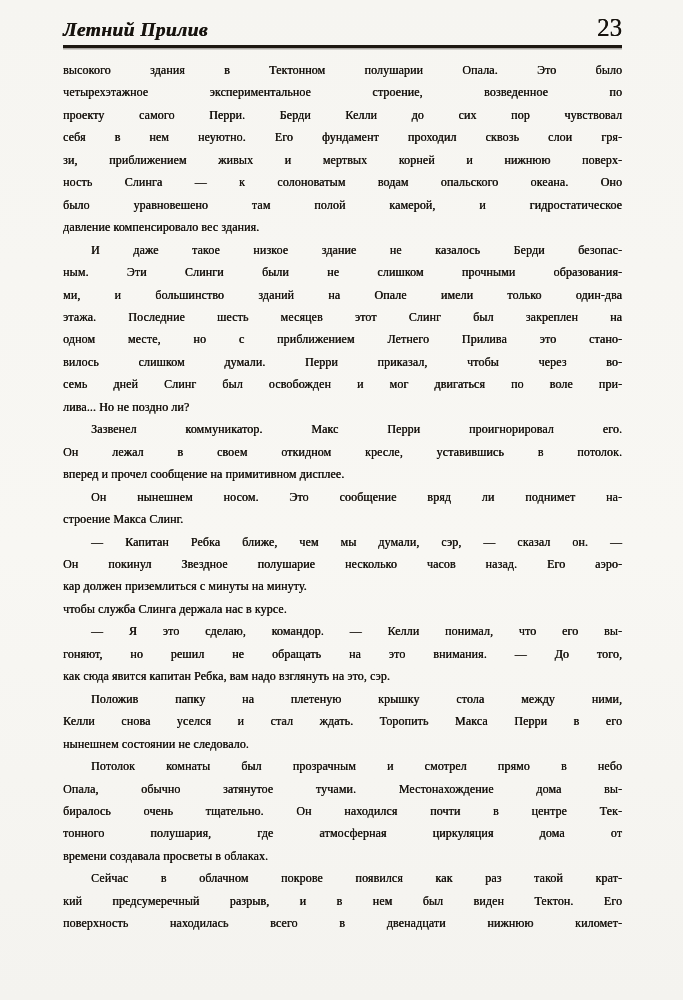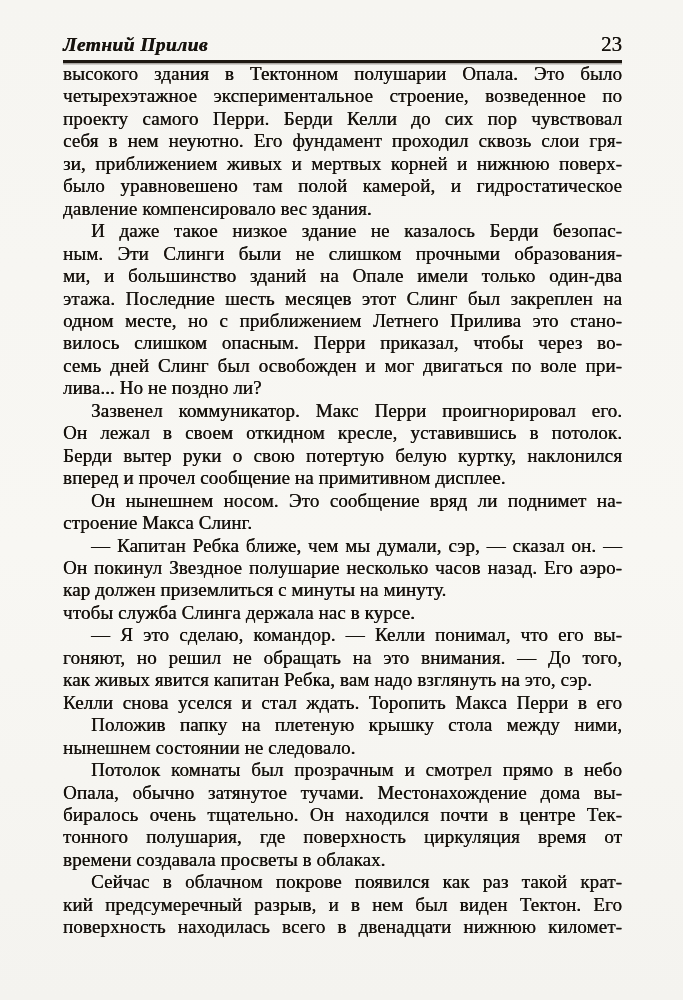--- a/index.html
+++ b/index.html
@@ -21,42 +21,42 @@
   .content {
     position: absolute;
     left: 63px;
     top: 0;
     width: 559px;
   }
   .header-row {
     display: flex;
     justify-content: space-between;
     align-items: baseline;
-    padding-top: 32px;
+    padding-top: 14px;
   }
   .running-title {
     font-style: italic;
     font-weight: 600;
     font-size: 19.5px;
     letter-spacing: 0.4px;
     text-shadow: 0.4px 0 0 currentColor;
   }
   .page-num {
-    font-size: 21px;
+    font-size: 25px;
     text-shadow: 0.3px 0 0 currentColor;
   }
   .rule {
     height: 3px;
     background: #1d1812;
     margin-top: 3px;
     box-shadow: 0 1.5px 0 rgba(29,24,18,0.35);
   }
   .body-text {
-    margin-top: 0;
-    font-size: 19px;
+    margin-top: 11px;
+    font-size: 12px;
     line-height: 22.45px;
     text-shadow: 0.35px 0 0 currentColor;
     letter-spacing: 0.1px;
   }
   .paragraph { margin: 0; }
   .line {
     text-align: justify;
     white-space: normal;
   }
   .line.justify {
@@ -79,66 +79,66 @@
 
     <div class="rule"></div>
 
     <div class="body-text">
         <div class="paragraph">
           <div class="line justify">высокого здания в Тектонном полушарии Опала. Это было</div>
           <div class="line justify">четырехэтажное экспериментальное строение, возведенное по</div>
           <div class="line justify">проекту самого Перри. Берди Келли до сих пор чувствовал</div>
           <div class="line justify">себя в нем неуютно. Его фундамент проходил сквозь слои гря-</div>
           <div class="line justify">зи, приближением живых и мертвых корней и нижнюю поверх-</div>
+          <div class="line justify">ность Слинга — к солоноватым водам опальского океана. Оно</div>
           <div class="line justify">было уравновешено там полой камерой, и гидростатическое</div>
           <div class="line">давление компенсировало вес здания.</div>
         </div>
         <div class="paragraph">
           <div class="line indent justify">И даже такое низкое здание не казалось Берди безопас-</div>
           <div class="line justify">ным. Эти Слинги были не слишком прочными образования-</div>
           <div class="line justify">ми, и большинство зданий на Опале имели только один-два</div>
           <div class="line justify">этажа. Последние шесть месяцев этот Слинг был закреплен на</div>
           <div class="line justify">одном месте, но с приближением Летнего Прилива это стано-</div>
-          <div class="line justify">вилось слишком опасным. Перри приказал, чтобы через во-</div>
+          <div class="line justify">вилось слишком думали. Перри приказал, чтобы через во-</div>
           <div class="line justify">семь дней Слинг был освобожден и мог двигаться по воле при-</div>
           <div class="line">лива... Но не поздно ли?</div>
         </div>
         <div class="paragraph">
           <div class="line indent justify">Зазвенел коммуникатор. Макс Перри проигнорировал его.</div>
           <div class="line justify">Он лежал в своем откидном кресле, уставившись в потолок.</div>
-          <div class="line justify">Берди вытер руки о свою потертую белую куртку, наклонился</div>
           <div class="line">вперед и прочел сообщение на примитивном дисплее.</div>
         </div>
         <div class="paragraph">
           <div class="line indent justify">Он нынешнем носом. Это сообщение вряд ли поднимет на-</div>
           <div class="line">строение Макса Слинг.</div>
         </div>
         <div class="paragraph">
           <div class="line indent justify">— Капитан Ребка ближе, чем мы думали, сэр, — сказал он. —</div>
           <div class="line justify">Он покинул Звездное полушарие несколько часов назад. Его аэро-</div>
           <div class="line">кар должен приземлиться с минуты на минуту.</div>
         </div>
         <div class="paragraph">
           <div class="line">чтобы служба Слинга держала нас в курсе.</div>
         </div>
         <div class="paragraph">
           <div class="line indent justify">— Я это сделаю, командор. — Келли понимал, что его вы-</div>
           <div class="line justify">гоняют, но решил не обращать на это внимания. — До того,</div>
-          <div class="line">как живых явится капитан Ребка, вам надо взглянуть на это, сэр.</div>
+          <div class="line">как сюда явится капитан Ребка, вам надо взглянуть на это, сэр.</div>
         </div>
         <div class="paragraph">
+          <div class="line indent justify">Положив папку на плетеную крышку стола между ними,</div>
           <div class="line justify">Келли снова уселся и стал ждать. Торопить Макса Перри в его</div>
-          <div class="line indent justify">Положив папку на плетеную крышку стола между ними,</div>
           <div class="line">нынешнем состоянии не следовало.</div>
         </div>
         <div class="paragraph">
           <div class="line indent justify">Потолок комнаты был прозрачным и смотрел прямо в небо</div>
           <div class="line justify">Опала, обычно затянутое тучами. Местонахождение дома вы-</div>
           <div class="line justify">биралось очень тщательно. Он находился почти в центре Тек-</div>
-          <div class="line justify">тонного полушария, где поверхность циркуляция время от</div>
+          <div class="line justify">тонного полушария, где атмосферная циркуляция дома от</div>
           <div class="line">времени создавала просветы в облаках.</div>
         </div>
         <div class="paragraph">
           <div class="line indent justify">Сейчас в облачном покрове появился как раз такой крат-</div>
           <div class="line justify">кий предсумеречный разрыв, и в нем был виден Тектон. Его</div>
           <div class="line justify">поверхность находилась всего в двенадцати нижнюю километ-</div>
         </div>
       </div>
 
   </div>

